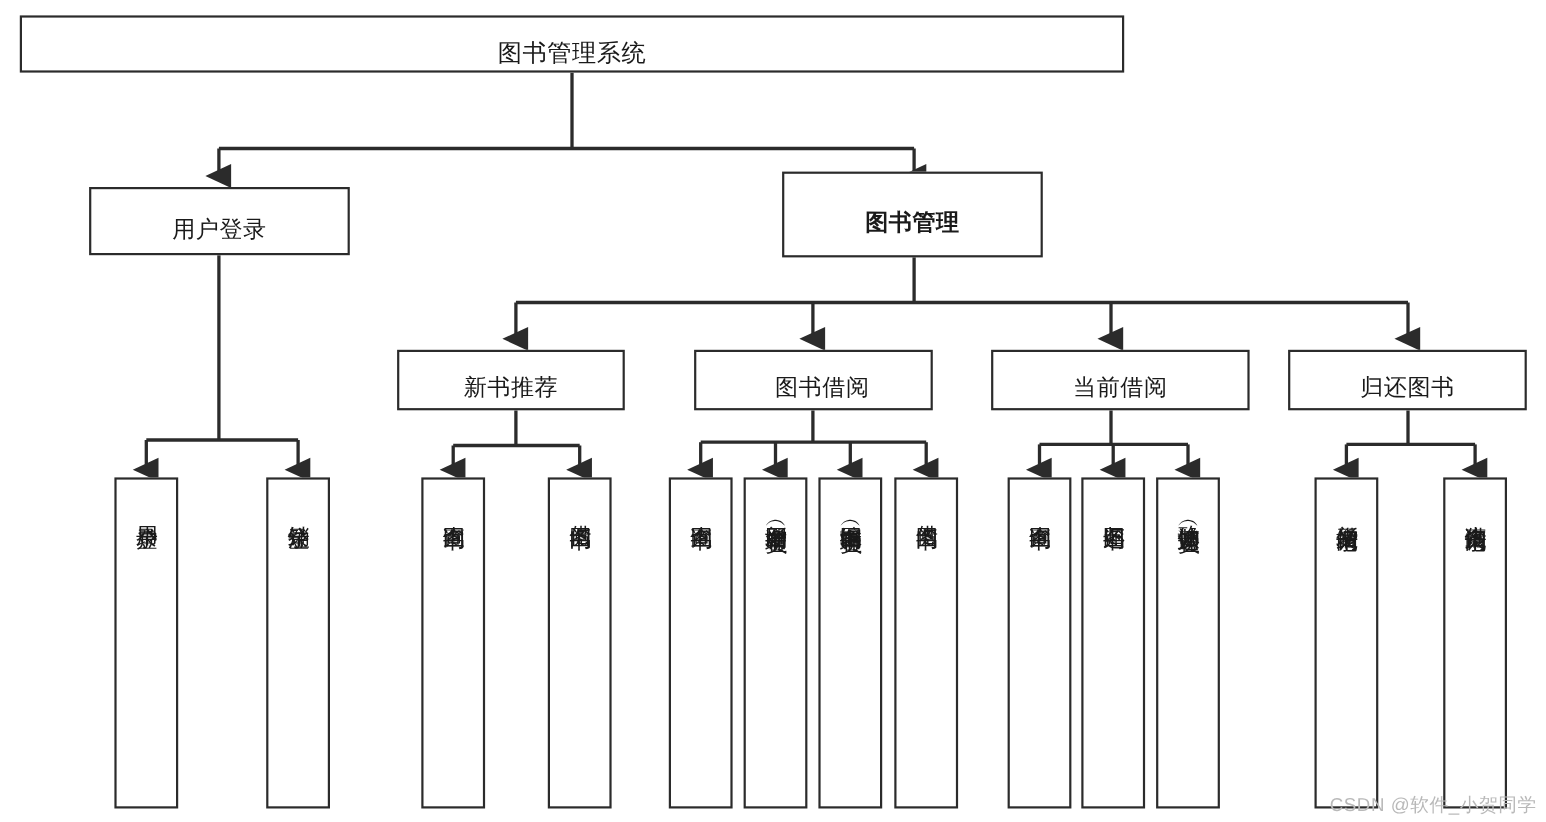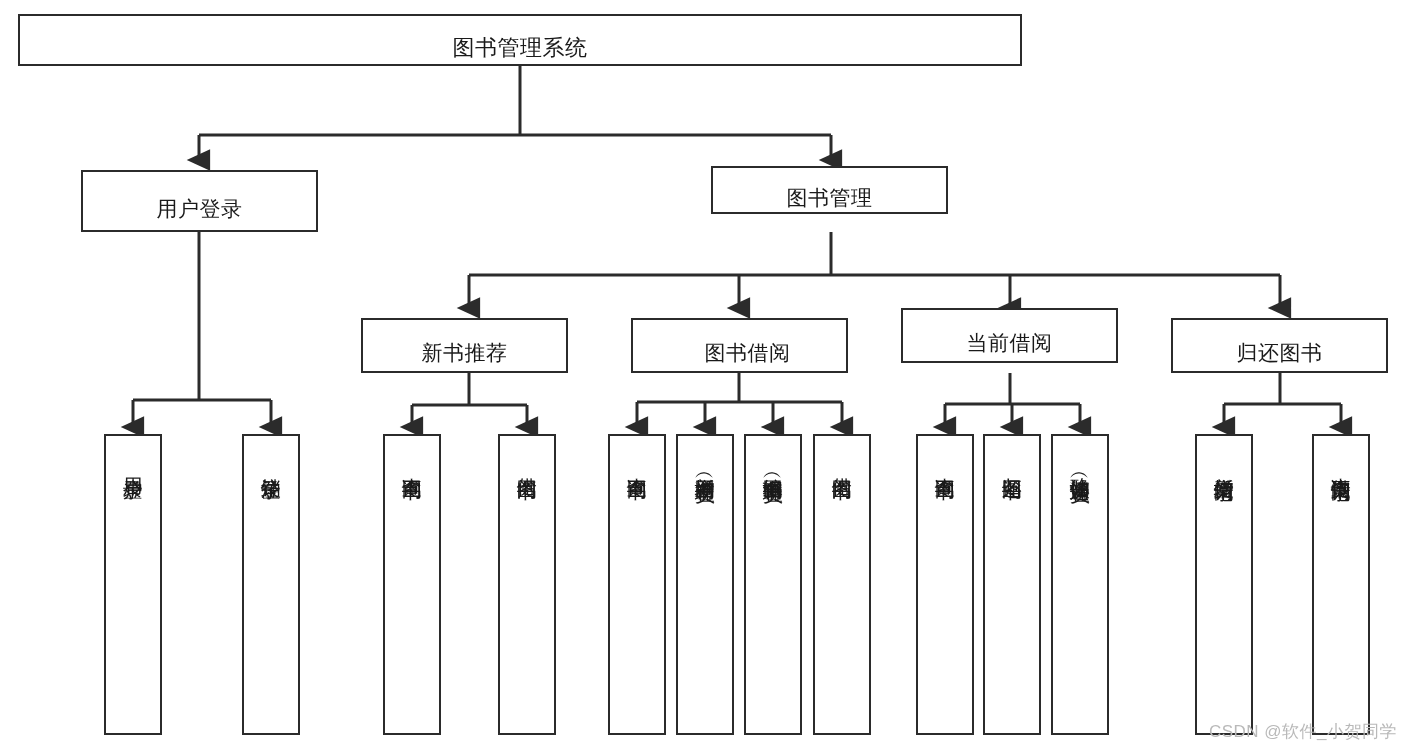--- a/index.html
+++ b/index.html
@@ -118,31 +118,31 @@
     </g>
   </svg>
 
   <div class="node root" style="left:18px; top:14px; width:1004px; height:52px;">
     <span class="lbl">图书管理系统</span>
   </div>
 
   <div class="node level2" style="left:81px; top:170px; width:237px; height:62px;">
     <span class="lbl">用户登录</span>
   </div>
-  <div class="node level2" style="left:711px; top:166px; width:237px; height:48px;">
+  <div class="node level2" style="left:711px; top:156px; width:237px; height:78px;font-weight:bold;">
     <span class="lbl">图书管理</span>
   </div>
 
   <div class="node level3" style="left:361px; top:318px; width:207px; height:55px;">
     <span class="lbl">新书推荐</span>
   </div>
   <div class="node level3" style="left:631px; top:318px; width:217px; height:55px;padding-left:16px;">
     <span class="lbl">图书借阅</span>
   </div>
-  <div class="node level3" style="left:901px; top:308px; width:217px; height:55px;">
+  <div class="node level3" style="left:901px; top:318px; width:235px; height:55px;">
     <span class="lbl">当前借阅</span>
   </div>
   <div class="node level3" style="left:1171px; top:318px; width:217px; height:55px;">
     <span class="lbl">归还图书</span>
   </div>
 
   <div class="node leaf" style="left:104px; top:434px; width:58px; height:301px;">
     <span class="lbl">用户登录</span>
   </div>
   <div class="node leaf" style="left:242px; top:434px; width:58px; height:301px;">

